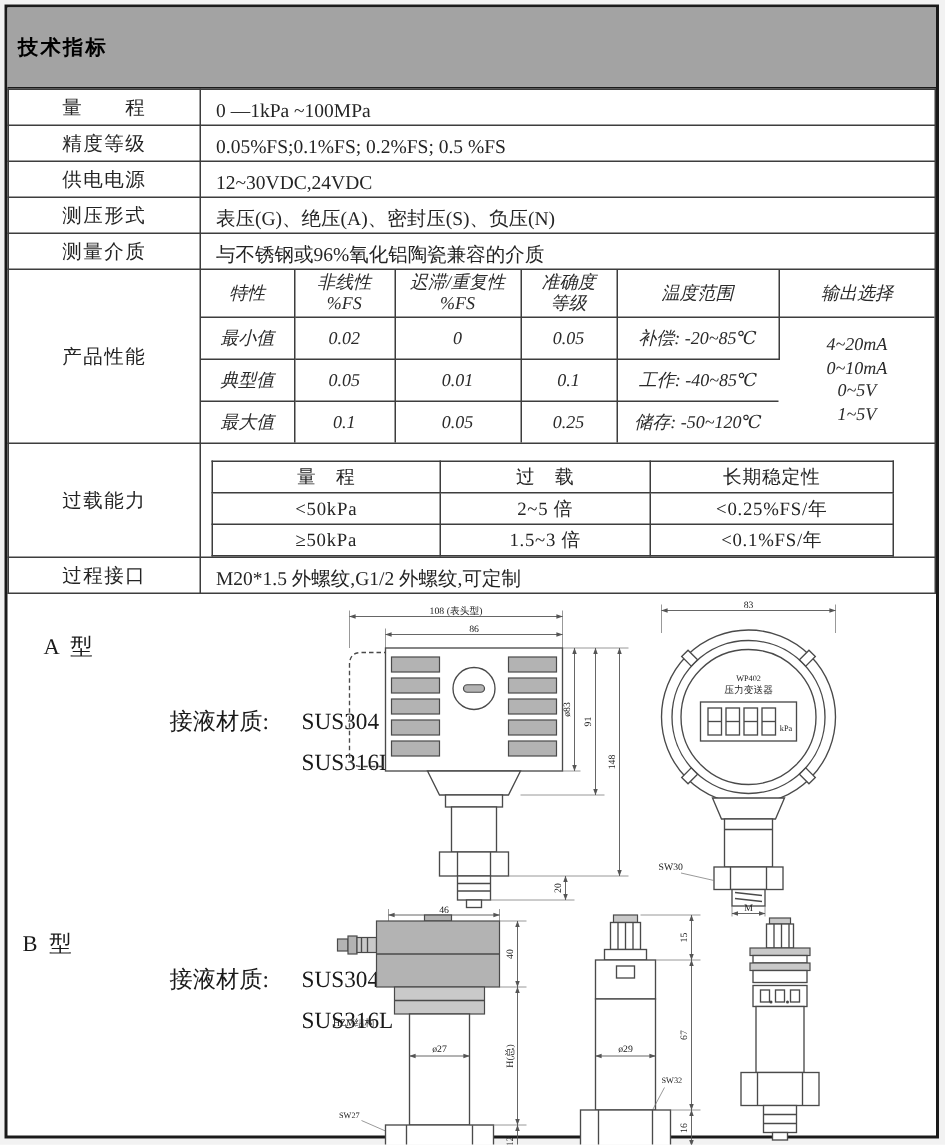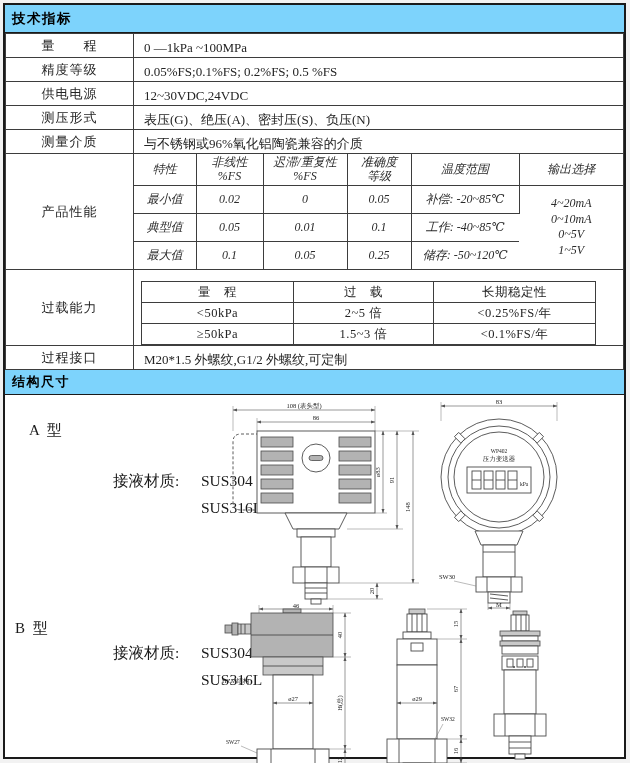--- a/index.html
+++ b/index.html
@@ -1,21 +1,21 @@
 <!DOCTYPE html>
 <html><head>
 <meta charset="utf-8">
 <style>
   html,body{margin:0;padding:0;background:#f2f2f2;}
   body{width:630px;height:763px;position:relative;overflow:hidden;
        font-family:"Liberation Serif","DejaVu Serif",serif;}
   .sheet{position:absolute;left:3px;top:3px;width:623px;height:756px;
          border:2px solid #1a1a1a;background:#fff;box-sizing:border-box;color:#1a1a1a;}
-  .bar{height:19px;background:#7dd3fc;border-bottom:1px solid #1a1a1a;
-       display:flex;align-items:center;padding:4px 7px;font-weight:bold;
+  .bar{height:19px;background:#a3a3a3;border-bottom:1px solid #1a1a1a;
+       display:flex;align-items:center;padding:17px 7px;font-weight:bold;
        font-size:13.5px;letter-spacing:1.5px;color:#000;}
   table.main{width:100%;border-collapse:collapse;table-layout:fixed;}
   table.main td{border:1px solid #3d3d3d;font-size:13px;color:#242424;}
   td.lbl{text-align:center;letter-spacing:1px;}
   td.val{padding:4px 4px 0 10px;}
   tr.simple td{height:19px;}
   td.nest{padding:0;height:115px;vertical-align:top;}
   table.ptab{width:100%;height:115px;border-collapse:collapse;table-layout:fixed;}
   table.ptab td{border:none;border-right:1px solid #3d3d3d;border-bottom:1px solid #3d3d3d;
                 text-align:center;font-size:12px;padding:0;color:#2a2a2a;font-style:italic;}
@@ -172,23 +172,20 @@
       </td>
     </tr>
 
     <tr class="simple">
       <td class="lbl">过程接口</td>
       <td class="val">M20*1.5 外螺纹,G1/2 外螺纹,可定制</td>
     </tr>
   </tbody>
     </table>
 
-  <div class="bar" style="height:16px;font-size:13px">
-    <span>结构尺寸</span>
-  </div>
 
   <div class="structure">
 
     <div class="tlabel" style="left:24px;top:26px">A 型</div>
     <div class="specs" style="left:108px;top:72px">
       <div><span class="k">接液材质:</span><span>SUS304</span></div>
       <div><span class="k"></span><span>SUS316L</span></div>
     </div>
 
     <div class="tlabel" style="left:10px;top:224px">B 型</div>

